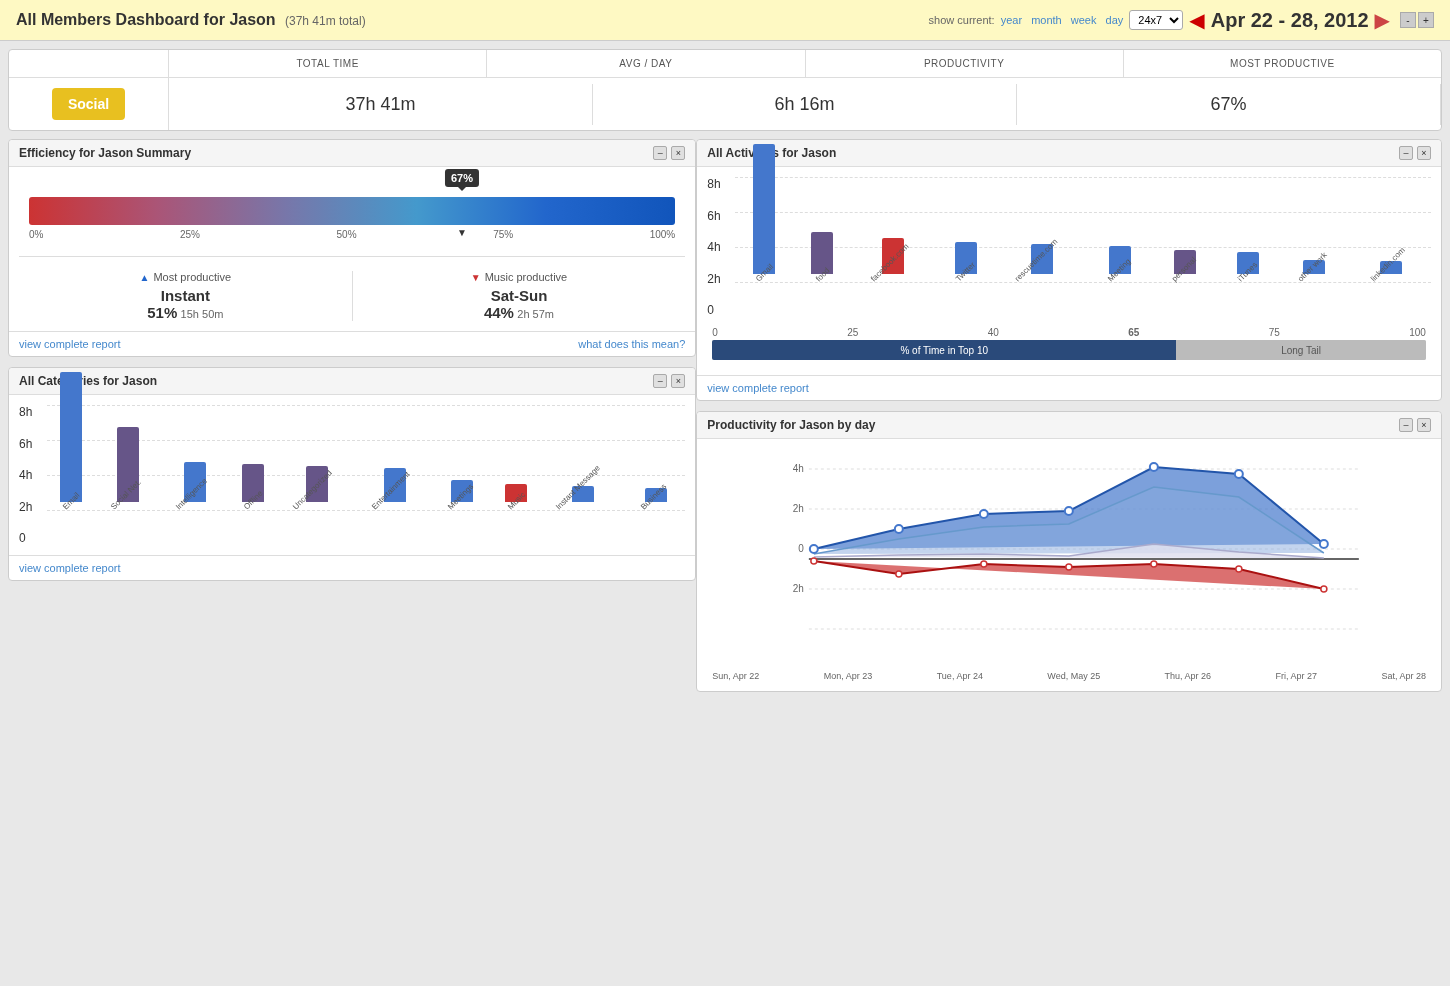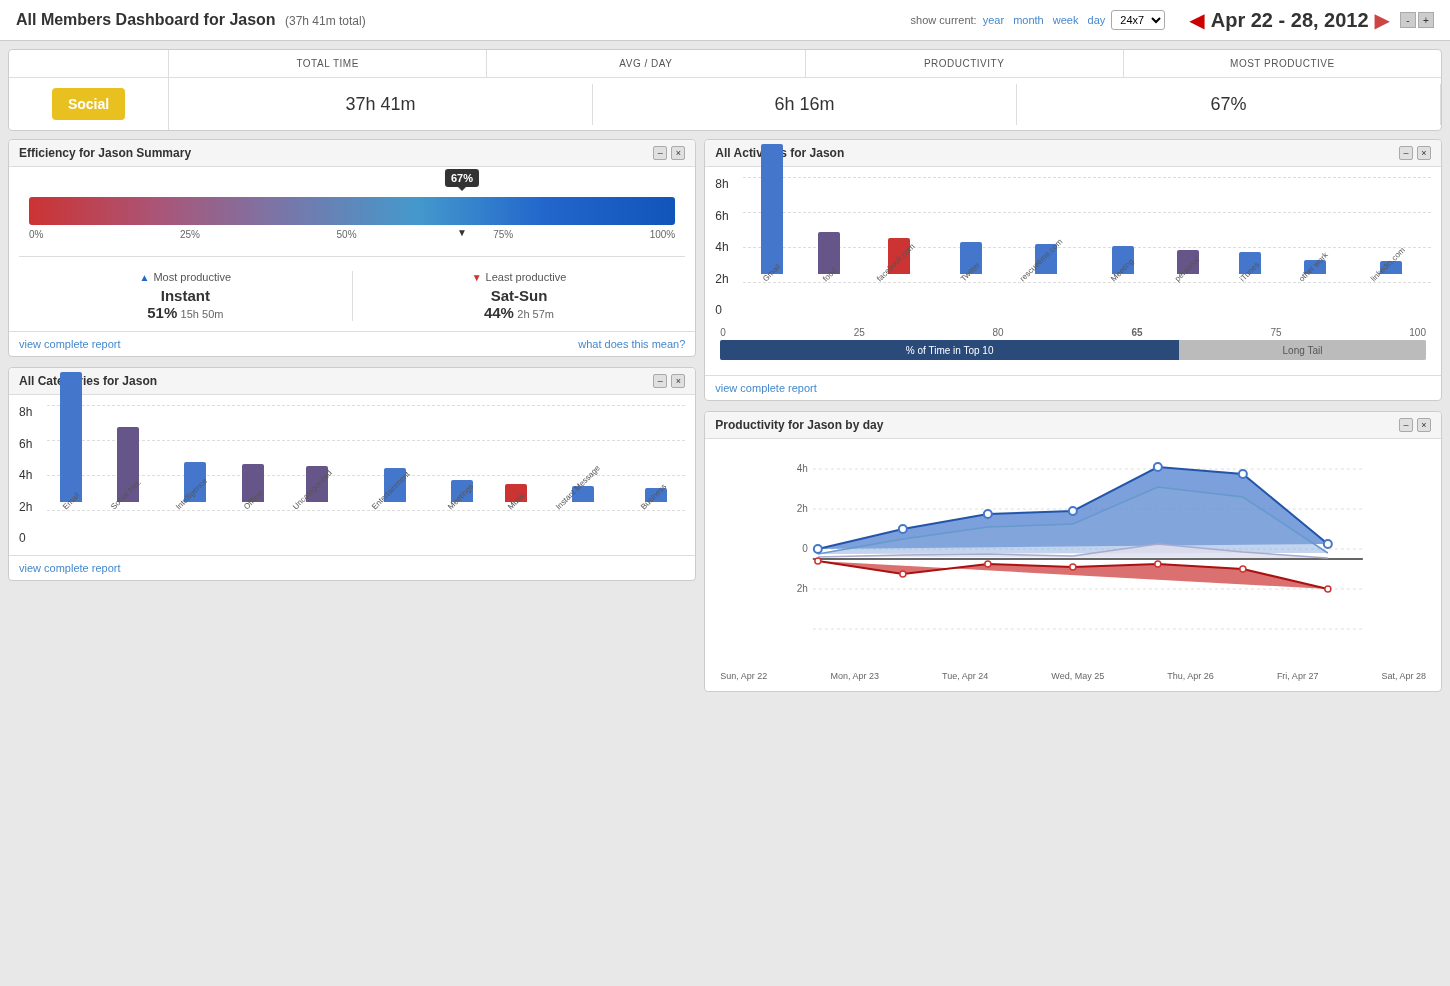--- a/index.html
+++ b/index.html
@@ -1,22 +1,22 @@
 <!DOCTYPE html>
 <html><head>
   <meta charset="utf-8">
   <style>
     * { box-sizing: border-box; margin: 0; padding: 0; }
     body { font-family: Arial, Helvetica, sans-serif; font-size: 12px; background: #e8e8e8; color: #333; }
     
     
-    .header { background: #ffffff; border-bottom: 1px solid #ccc; padding: 8px 16px; display: flex; align-items: center; justify-content: space-between; }
+    .header { background: #fef9c3; border-bottom: 1px solid #ccc; padding: 8px 16px; display: flex; align-items: center; justify-content: space-between; }
     .header-title { font-size: 16px; font-weight: bold; color: #333; }
     .header-subtitle { font-size: 12px; color: #666; font-weight: normal; margin-left: 6px; }
-    .header-right { display: flex; align-items: center; gap: 24px; }
+    .header-right { display: flex; align-items: center; gap: 6px; }
     .date-nav { display: flex; align-items: center; gap: 6px; }
     .nav-arrow { font-size: 20px; cursor: pointer; }
     .nav-arrow.left { color: #c00; }
     .nav-arrow.right { color: #c44; }
     .date-label { font-size: 20px; font-weight: bold; color: #333; }
     .zoom-icons { display: flex; gap: 2px; margin-left: 4px; }
     .zoom-icon { width: 16px; height: 16px; background: #ccc; border: 1px solid #aaa; display: flex; align-items: center; justify-content: center; font-size: 10px; cursor: pointer; }
     .show-current { font-size: 11px; color: #666; }
     .show-current a { color: #4488cc; text-decoration: none; margin: 0 3px; cursor: pointer; }
     .select-dropdown { border: 1px solid #aaa; background: white; padding: 2px 4px; font-size: 11px; border-radius: 3px; }
@@ -26,21 +26,21 @@
     .summary-header-row { display: flex; border-bottom: 1px solid #ddd; }
     .summary-header-row .col { flex: 1; text-align: center; padding: 8px; font-size: 10px; font-weight: normal; color: #555; text-transform: uppercase; letter-spacing: 0.5px; border-right: 1px solid #ddd; }
     .summary-header-row .col:first-child { flex: 0 0 160px; border-right: 1px solid #ddd; }
     .summary-data-row { display: flex; align-items: center; }
     .summary-data-row .col { flex: 1; text-align: center; padding: 10px 8px; font-size: 18px; color: #333; border-right: 1px solid #ddd; }
     .summary-data-row .col:first-child { flex: 0 0 160px; border-right: 1px solid #ddd; }
     .summary-label { background: #e8c020; color: #fff; font-weight: bold; font-size: 14px; padding: 8px 16px; border-radius: 4px; display: inline-block; }
 
     
     .main-content { display: flex; gap: 0; padding: 0 8px 8px 8px; }
-    .left-column { flex: 0 0 48%; margin-right: 8px; }
+    .left-column { flex: 0 0 48%; margin-right: 0; }
     .right-column { flex: 1; }
 
     
     .panel { background: #fff; border: 1px solid #ccc; border-radius: 4px; margin-bottom: 10px; }
     .panel-header { display: flex; align-items: center; justify-content: space-between; padding: 6px 10px; border-bottom: 1px solid #ddd; background: #f5f5f5; border-radius: 4px 4px 0 0; }
     .panel-title { font-size: 12px; font-weight: bold; color: #333; }
     .panel-controls { display: flex; gap: 4px; }
     .panel-btn { width: 14px; height: 14px; border: 1px solid #aaa; background: #e0e0e0; font-size: 9px; cursor: pointer; display: flex; align-items: center; justify-content: center; border-radius: 2px; }
     .panel-body { padding: 10px; }
 
@@ -168,21 +168,21 @@
             </div>
             <div class="eff-main-val">Instant</div>
             <div>
               <span style="font-size:15px; font-weight:bold; color:#333;">51%</span>
               <span class="eff-secondary">15h 50m</span>
             </div>
           </div>
           <div class="eff-col">
             <div class="eff-label-row">
               <span class="eff-icon down">▼</span>
-              <span class="eff-sub-label">Least productive</span>
+              <span class="eff-sub-label">Music productive</span>
             </div>
             <div class="eff-main-val">Sat-Sun</div>
             <div>
               <span style="font-size:15px; font-weight:bold; color:#333;">44%</span>
               <span class="eff-secondary">2h 57m</span>
             </div>
           </div>
         </div>
       </div>
       <div class="panel-footer">
@@ -331,21 +331,21 @@
                   <div class="bar-label">linkedin.com</div>
                 </div>
               </div>
           </div>
         </div>
 
         <div class="activity-progress">
           <div class="prog-scale">
             <span>0</span>
             <span>25</span>
-            <span>80</span>
+            <span>40</span>
             <span class="highlight">65</span>
             <span>75</span>
             <span>100</span>
           </div>
           <div class="prog-bar-outer">
             <div class="prog-bar-inner" style="width:65%">% of Time in Top 10</div>
             <div class="prog-bar-tail">Long Tail</div>
           </div>
         </div>
       </div>

